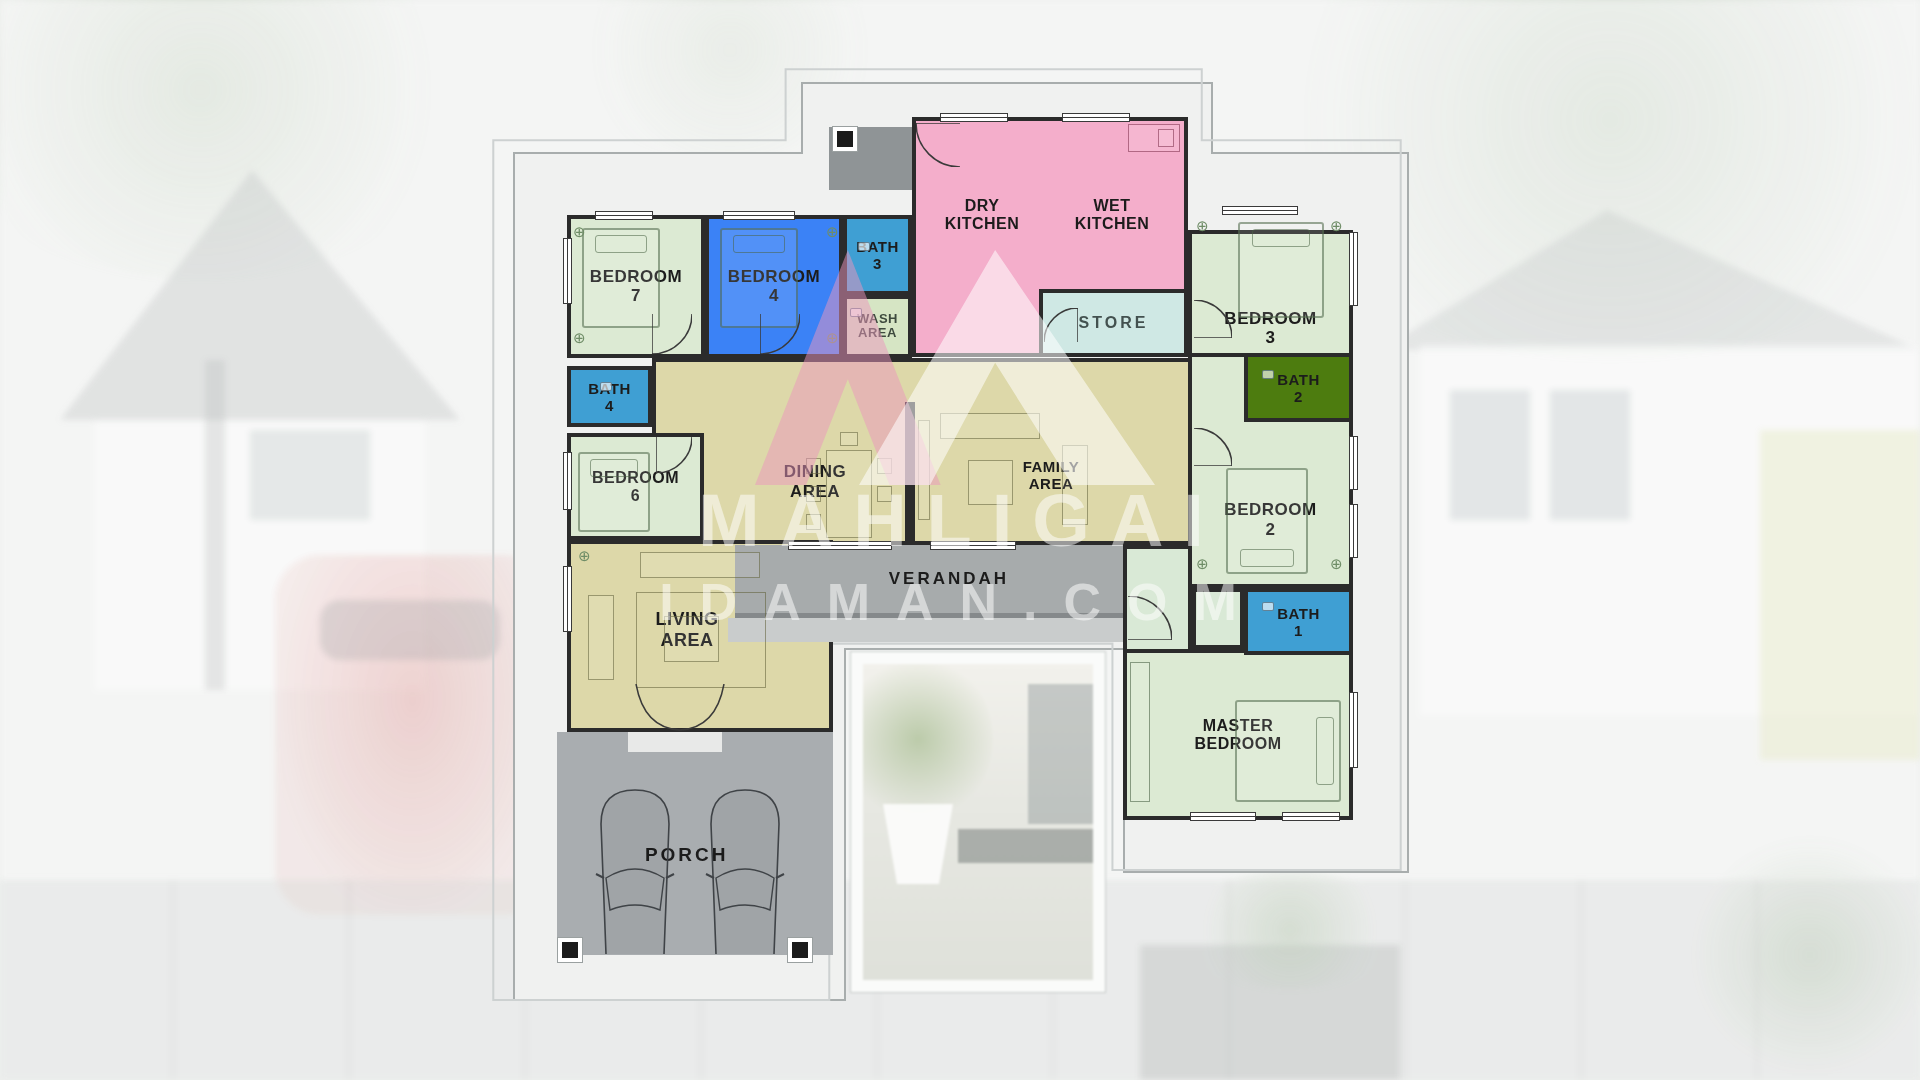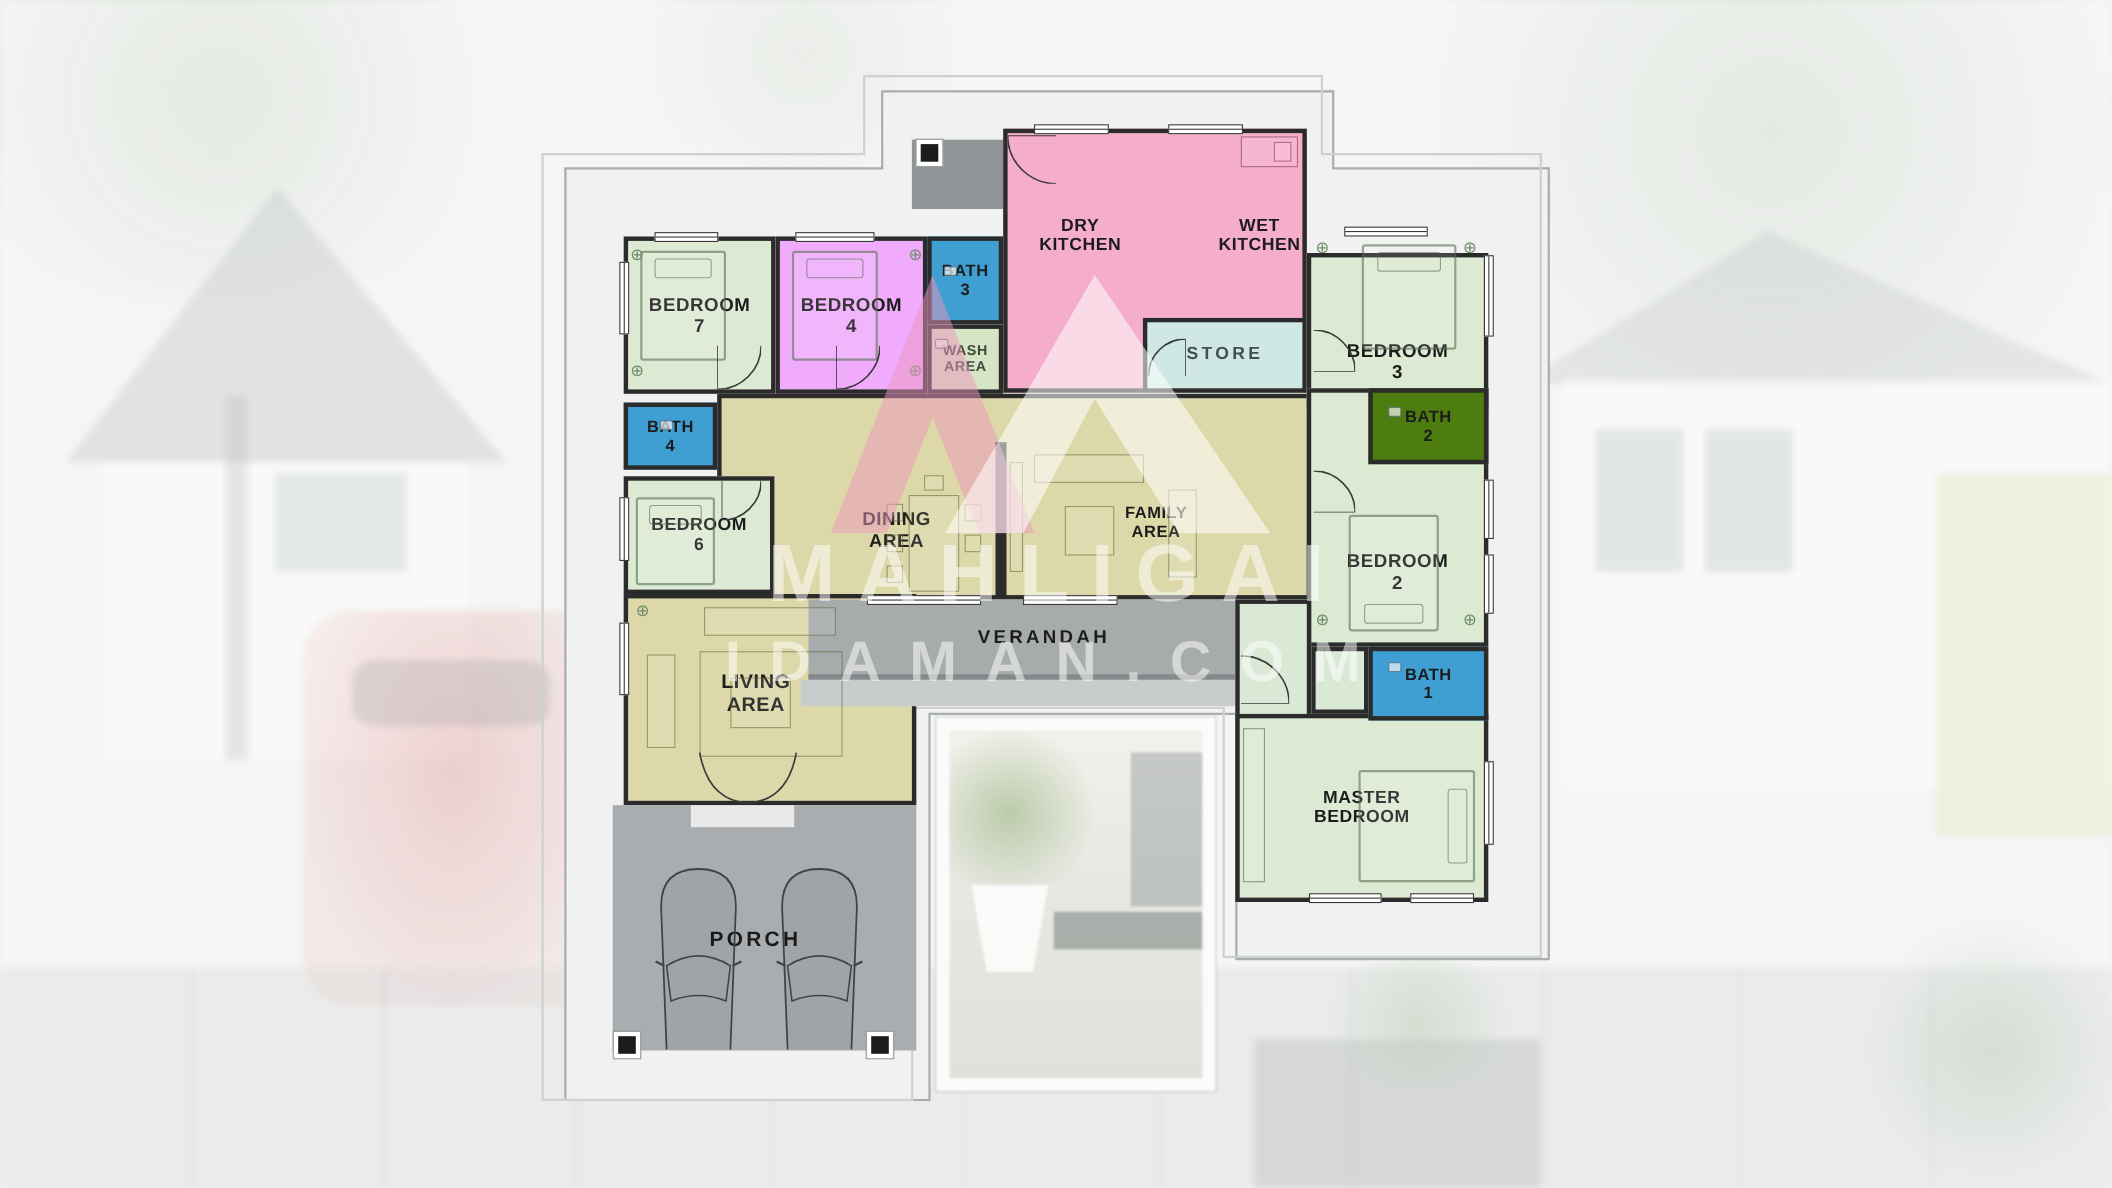--- a/index.html
+++ b/index.html
@@ -95,21 +95,21 @@
       </div>
       <div class="room" style="left: 628px; top: 732px; width: 94px; height: 20px; background: rgb(232, 233, 232);"></div>
       <div class="room" style="left: 829px; top: 127px; width: 83px; height: 63px; background: rgb(143, 148, 150);"></div>
       <div class="room walled" style="left: 912px; top: 117px; width: 276px; height: 240px; background: rgb(244, 174, 203);"></div>
       <div class="room walled" style="left: 1039px; top: 289px; width: 149px; height: 68px; background: rgb(207, 232, 228);">
         <span class="room-label" style="left: 50%; top: 50%; font-size: 16px; letter-spacing: 3px; color: rgb(67, 81, 79);">STORE</span>
       </div>
       <div class="room walled" style="left: 567px; top: 215px; width: 138px; height: 143px; background: rgb(220, 234, 211);">
         <span class="room-label" style="left: 50%; top: 50%; font-size: 17px; letter-spacing: 0.5px;">BEDROOM 7</span>
       </div>
-      <div class="room walled" style="left: 705px; top: 215px; width: 138px; height: 143px; background: #f0abfc;">
+      <div class="room walled" style="left: 705px; top: 215px; width: 138px; height: 143px; background: #3b82f6;">
         <span class="room-label" style="left: 50%; top: 50%; font-size: 17px; letter-spacing: 0.5px;">BEDROOM 4</span>
       </div>
       <div class="room walled" style="left: 843px; top: 215px; width: 69px; height: 80px; background: rgb(63, 159, 211);">
         <span class="room-label" style="left: 50%; top: 50%; font-size: 15px; letter-spacing: 0.5px;">BATH
 3</span>
       </div>
       <div class="room walled" style="left: 843px; top: 295px; width: 69px; height: 63px; background: rgb(214, 229, 196);">
         <span class="room-label" style="left: 50%; top: 50%; font-size: 13px; letter-spacing: 0.5px; color: rgb(62, 74, 62);">WASH
 AREA</span>
       </div>
@@ -135,21 +135,21 @@
         <span class="room-label" style="left: 50%; top: 50%; font-size: 15px; letter-spacing: 0.5px;">BATH 4</span>
       </div>
       <div class="room walled" style="left: 567px; top: 433px; width: 137px; height: 107px; background: rgb(220, 234, 211);">
         <span class="room-label" style="left: 50%; top: 50%; font-size: 16px; letter-spacing: 0.5px;">BEDROOM 6</span>
       </div>
       <div class="room" style="left: 912px; top: 150px; width: 140px; height: 130px; background: transparent;">
         <span class="room-label" style="left: 50%; top: 50%; font-size: 16px; letter-spacing: 0.5px;">DRY
 KITCHEN</span>
       </div>
       <div class="room" style="left: 1042px; top: 150px; width: 140px; height: 130px; background: transparent;">
-        <span class="room-label" style="left: 50%; top: 50%; font-size: 16px; letter-spacing: 0.5px; margin-left: 33px;">WET
+        <span class="room-label" style="left: 50%; top: 50%; font-size: 16px; letter-spacing: 0.5px;">WET
 KITCHEN</span>
       </div>
       <div class="room" style="left: 715px; top: 460px; width: 200px; height: 44px; background: transparent;">
         <span class="room-label" style="left: 50%; top: 50%; font-size: 17px; letter-spacing: 0.5px;">DINING AREA</span>
       </div>
       <div class="room" style="left: 951px; top: 453px; width: 200px; height: 44px; background: transparent;">
         <span class="room-label" style="left: 50%; top: 50%; font-size: 15px; letter-spacing: 0.5px;">FAMILY AREA</span>
       </div>
     </div>
 

